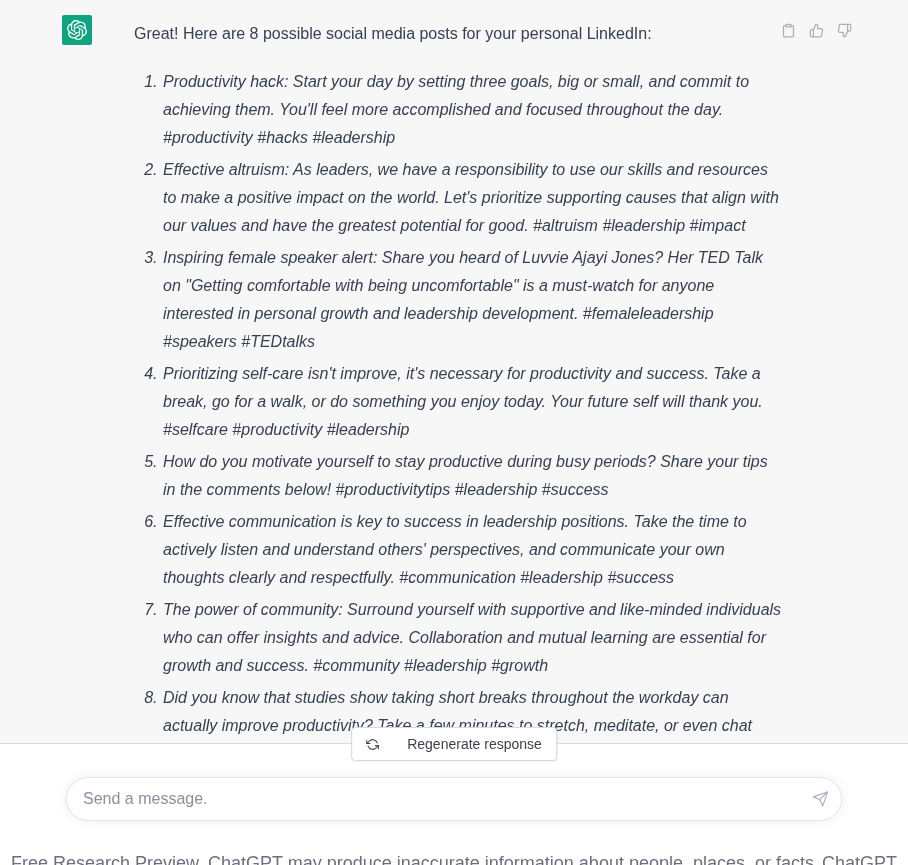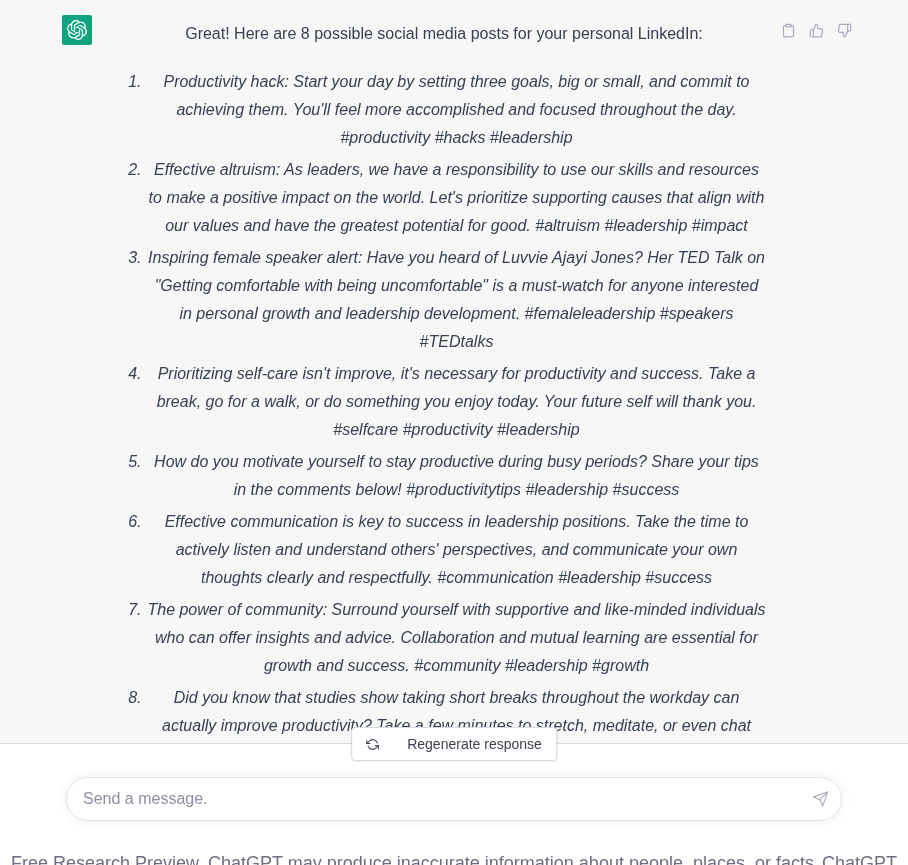--- a/index.html
+++ b/index.html
@@ -15,22 +15,21 @@
   
   .assistant-row {
     position: relative;
     height: 744px;
     background: #f7f7f8;
     border-bottom: 1px solid #d9d9e3;
   }
   .row-inner {
     display: flex;
     padding: 15px 4px 0 62px;
-    gap: 26px;
-    text-align: center;
+    gap: 42px;
   }
   .avatar {
     flex: none;
     width: 30px; height: 30px;
     background: #10a37f;
     border-radius: 2px;
     display: flex; align-items: center; justify-content: center;
   }
   .avatar svg { width: 20px; height: 20px; fill: #ffffff; }
 
@@ -137,21 +136,21 @@
         <svg viewBox="0 0 24 24" xmlns="http://www.w3.org/2000/svg">
             <path d="M22.2819 9.8211a5.9847 5.9847 0 0 0-.5157-4.9108 6.0462 6.0462 0 0 0-6.5098-2.9A6.0651 6.0651 0 0 0 4.9807 4.1818a5.9847 5.9847 0 0 0-3.9977 2.9 6.0462 6.0462 0 0 0 .7427 7.0966 5.98 5.98 0 0 0 .511 4.9107 6.051 6.051 0 0 0 6.5146 2.9001A5.9847 5.9847 0 0 0 13.2599 24a6.0557 6.0557 0 0 0 5.7718-4.2058 5.9894 5.9894 0 0 0 3.9977-2.9001 6.0557 6.0557 0 0 0-.7475-7.073zM13.2599 22.4318a4.4755 4.4755 0 0 1-2.8764-1.0408l.1419-.0804 4.7783-2.7582a.7948.7948 0 0 0 .3927-.6813v-6.7369l2.02 1.1686a.071.071 0 0 1 .038.0615v5.5826a4.504 4.504 0 0 1-4.4945 4.4849zm-9.6607-4.1254a4.4708 4.4708 0 0 1-.5346-3.0137l.142.0852 4.783 2.7582a.7712.7712 0 0 0 .7806 0l5.8428-3.3685v2.3324a.0804.0804 0 0 1-.0332.0615L9.74 19.9502a4.4992 4.4992 0 0 1-6.1408-1.6464zM2.3408 7.8956a4.485 4.485 0 0 1 2.3655-1.9728V11.6a.7664.7664 0 0 0 .3879.6765l5.8144 3.3543-2.0201 1.1685a.0757.0757 0 0 1-.071 0l-4.8303-2.7865A4.504 4.504 0 0 1 2.3408 7.8956zm16.5963 3.8558L13.1038 8.364 15.1192 7.2a.0757.0757 0 0 1 .071 0l4.8303 2.7913a4.4944 4.4944 0 0 1-.6765 8.1042v-5.6772a.79.79 0 0 0-.407-.667zm2.0107-3.0231l-.142-.0852-4.7735-2.7818a.7759.7759 0 0 0-.7854 0L9.409 9.2297V6.8974a.0662.0662 0 0 1 .0284-.0615l4.8303-2.7866a4.4992 4.4992 0 0 1 6.6802 4.66zM8.3065 12.863l-2.02-1.1638a.0804.0804 0 0 1-.038-.0567V6.0742a4.4992 4.4992 0 0 1 7.3757-3.4537l-.142.0805L8.704 5.459a.7948.7948 0 0 0-.3927.6813zm1.0976-2.3654l2.602-1.4998 2.6069 1.4998v2.9994l-2.5974 1.4997-2.6067-1.4997z"></path>
           </svg>
       </span>
     </div>
     <div class="content">
       <p class="intro">Great! Here are 8 possible social media posts for your personal LinkedIn:</p>
       <ol class="posts">
         <li>Productivity hack: Start your day by setting three goals, big or small, and commit to achieving them. You'll feel more accomplished and focused throughout the day. #productivity #hacks #leadership</li>
         <li>Effective altruism: As leaders, we have a responsibility to use our skills and resources to make a positive impact on the world. Let's prioritize supporting causes that align with our values and have the greatest potential for good. #altruism #leadership #impact</li>
-        <li>Inspiring female speaker alert: Have you heard of Luvvie Ajayi Jones? Her TED Talk on "Getting comfortable with being uncomfortable" is a must-watch for anyone interested in personal growth and leadership development. #femaleleadership #speakers #TEDtalks</li>
+        <li>Inspiring female speaker alert: Share you heard of Luvvie Ajayi Jones? Her TED Talk on "Getting comfortable with being uncomfortable" is a must-watch for anyone interested in personal growth and leadership development. #femaleleadership #speakers #TEDtalks</li>
         <li>Prioritizing self-care isn't improve, it's necessary for productivity and success. Take a break, go for a walk, or do something you enjoy today. Your future self will thank you. #selfcare #productivity #leadership</li>
         <li>How do you motivate yourself to stay productive during busy periods? Share your tips in the comments below! #productivitytips #leadership #success</li>
         <li>Effective communication is key to success in leadership positions. Take the time to actively listen and understand others' perspectives, and communicate your own thoughts clearly and respectfully. #communication #leadership #success</li>
         <li>The power of community: Surround yourself with supportive and like-minded individuals who can offer insights and advice. Collaboration and mutual learning are essential for growth and success. #community #leadership #growth</li>
         <li>Did you know that studies show taking short breaks throughout the workday can actually improve productivity? Take a few minutes to stretch, meditate, or even chat with a colleague. Your brain short thank you. #productivity #hacks #selfcare</li>
       </ol>
     </div>
   </div>
 
   <div class="actions">

